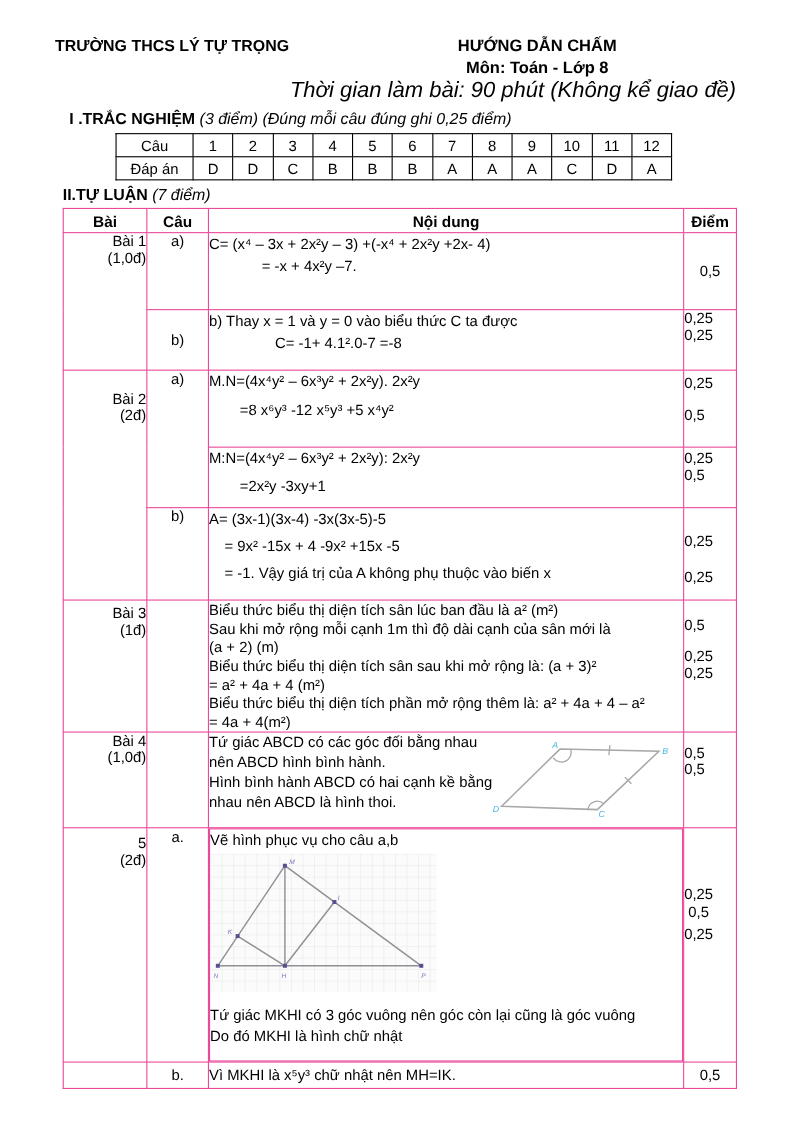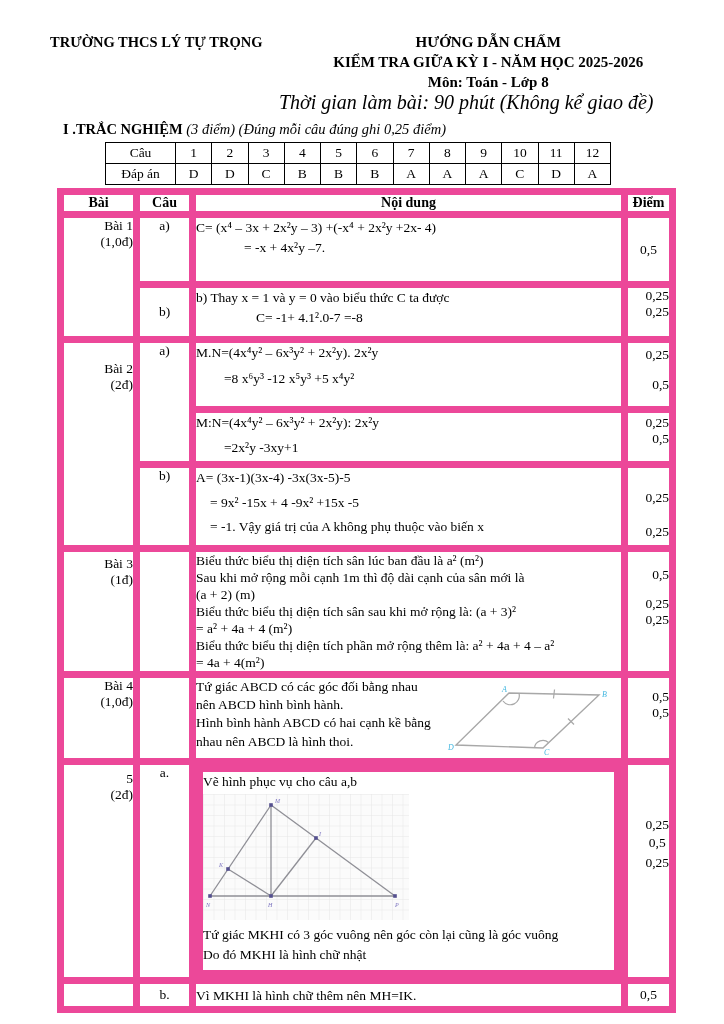--- a/index.html
+++ b/index.html
@@ -2,21 +2,21 @@
 <html><head>
 <meta charset="utf-8">
 <style>
   * { box-sizing: border-box; margin: 0; padding: 0; }
   html,body { background:#fff; }
   .page {
     position: relative;
     width: 724px; height: 1024px;
     background: #fff;
     color: #000;
-    font-family: Liberation Serif, serif;
+    font-family: Liberation Sans, sans-serif;
     font-size: 13.5px;
     padding: 32px 54px 0 50px;
     overflow: hidden;
   }
   
   .hdr { display: flex; align-items: flex-start; }
   .school { font-weight: bold; font-size: 14.5px; white-space: nowrap; padding-top: 2px; }
   .hdr-center { flex: 1; text-align: center; line-height: 20px; }
   .hdr-center .b { font-weight: bold; font-size: 15px; margin-left: 44px; }
   .hdr-center .it { font-style: italic; font-size: 20px; }
@@ -25,36 +25,36 @@
   .sec2 { margin: 6px 0 0 7px;  font-size: 14.5px; }
   .sec-b { font-weight: bold; }
   .sec-i { font-style: italic; }
   
   table { border-collapse: collapse; }
   .mc { margin: 4px 0 0 55px; width: 506px; table-layout: fixed; }
   .mc td { border: 1px solid #000; height: 21px; text-align: center; font-size: 13.5px; padding: 0; }
   .mc .lblcol { width: 70px; }
   
   .main { margin: 3px 0 0 7px; width: 612px; table-layout: fixed; }
-  .main th, .main td { border: 7px solid #ec4899; padding: 0; vertical-align: top; }
+  .main th, .main td { border: 1px solid #ec4899; padding: 0; vertical-align: top; }
   .main th { font-weight: bold; height: 22px; text-align: center; vertical-align: middle; font-size: 14px; }
   .col-bai  { width: 76px; }
   .col-cau  { width: 56px; }
   .col-nd   { width: 432px; }
   .col-diem { width: 48px; }
   .bai-cell { text-align: right; vertical-align: middle; }
   .bai-cell.vtop { vertical-align: top; }
   .cau-cell { text-align: center; padding-top: 5px; }
   .cau-cell.vmid { vertical-align: middle; padding-top: 0; }
   .nd { padding: 4px 4px 4px 8px; line-height: 1.45; }
   .ind48 { padding-left: 48px; }
   .ind60 { padding-left: 60px; }
   .ind28 { padding-left: 28px; }
   .ind14 { padding-left: 14px; }
-  .diem-box { height: 100%; display: flex; flex-direction: column; align-items: flex-end; }
+  .diem-box { height: 100%; display: flex; flex-direction: column; align-items: flex-start; }
   .dmid { justify-content: center; }
   td.diem-td { vertical-align: middle; text-align: center; }
   .r-b1a  { height: 70px; }
   .r-b1b  { height: 55px; }
   .r-b2a1 { height: 70px; }
   .r-b2a2 { height: 55px; }
   .r-b2b  { height: 84px; }
   .r-b3   { height: 120px; }
   .r-b4   { height: 87px; }
   .r-b5a  { height: 212px; }
@@ -77,21 +77,20 @@
 </style>
 </head>
 <body>
 
 <div class="page">
 
   <div class="hdr">
     <div class="school">TRƯỜNG THCS LÝ TỰ TRỌNG</div>
     <div class="hdr-center">
       <div class="b">HƯỚNG DẪN CHẤM</div>
-      <div class="b">KIỂM TRA GIỮA KỲ I - NĂM HỌC 2025-2026</div>
       <div class="b">Môn: Toán - Lớp 8</div>
       <div class="it">Thời gian làm bài: 90 phút (Không kể giao đề)</div>
     </div>
   </div>
 
   <div class="sec1">
     <span class="sec-b">I .TRẮC NGHIỆM</span>
     <span class="sec-i">(3 điểm) (Đúng mỗi câu đúng ghi 0,25 điểm)</span>
   </div>
 
@@ -123,20 +122,24 @@
       <td>A</td>
       <td>A</td>
       <td>A</td>
       <td>C</td>
       <td>D</td>
       <td>A</td>
     </tr>
   </tbody>
     </table>
 
+  <div class="sec2">
+    <span class="sec-b">II.TỰ LUẬN</span>
+    <span class="sec-i">(7 điểm)</span>
+  </div>
 
   <table class="main">
     <colgroup>
         <col class="col-bai">
         <col class="col-cau">
         <col class="col-nd">
         <col class="col-diem">
       </colgroup>
     <tbody>
         <tr>
@@ -335,18 +338,18 @@
             <div>0,5</div>
             <div>0,25</div>
           </div>
         </div>
       </td>
     </tr>
 
     <tr class="r-b5b">
       <td></td>
       <td class="cau-cell vmid" style="vertical-align:middle;">b.</td>
-      <td class="nd" style="padding-top:2px;">Vì MKHI là hình chữ thêm nên MH=IK.</td>
+      <td class="nd" style="padding-top:2px;">Vì MKHI là x⁵y³ chữ nhật nên MH=IK.</td>
       <td class="diem-td">0,5</td>
     </tr>
   </tbody>
     </table>
 </div>
 
 </body></html>

